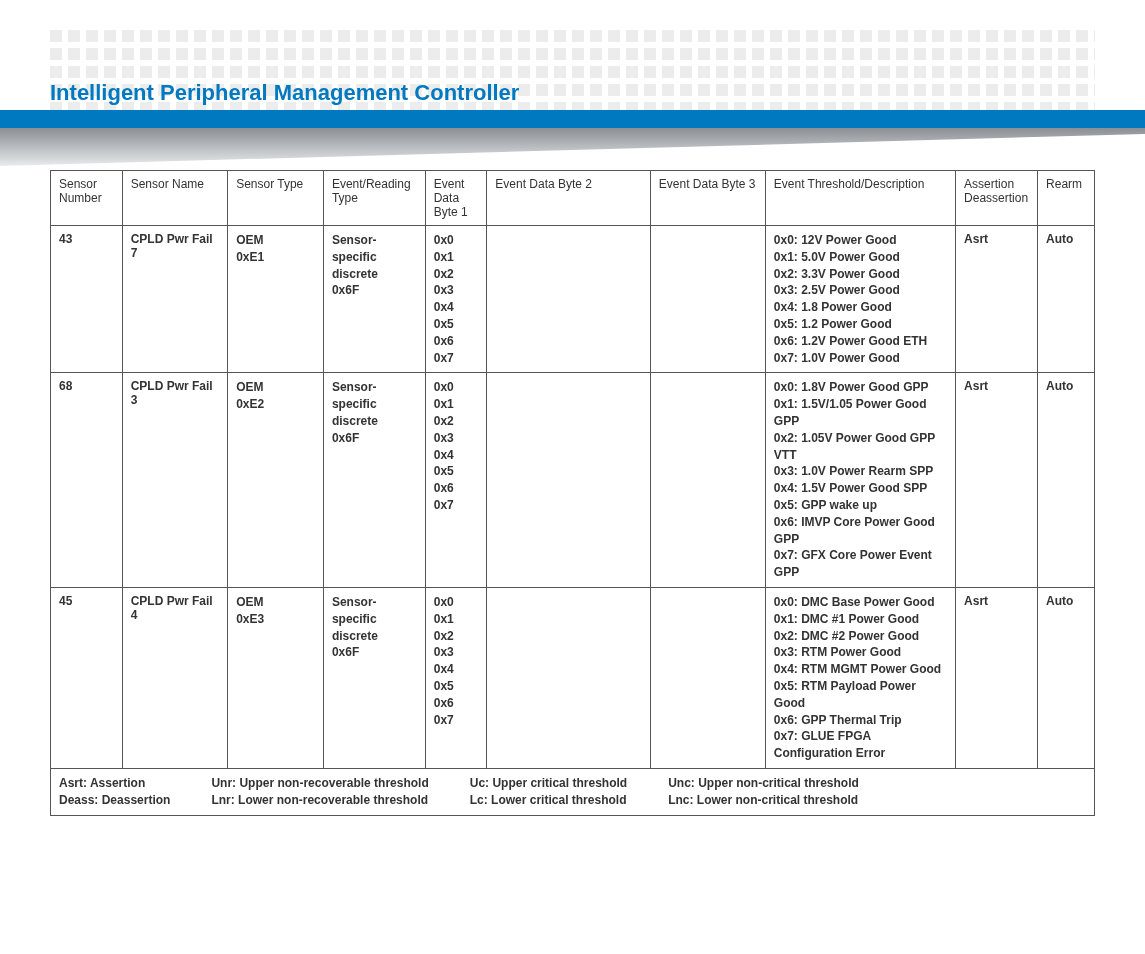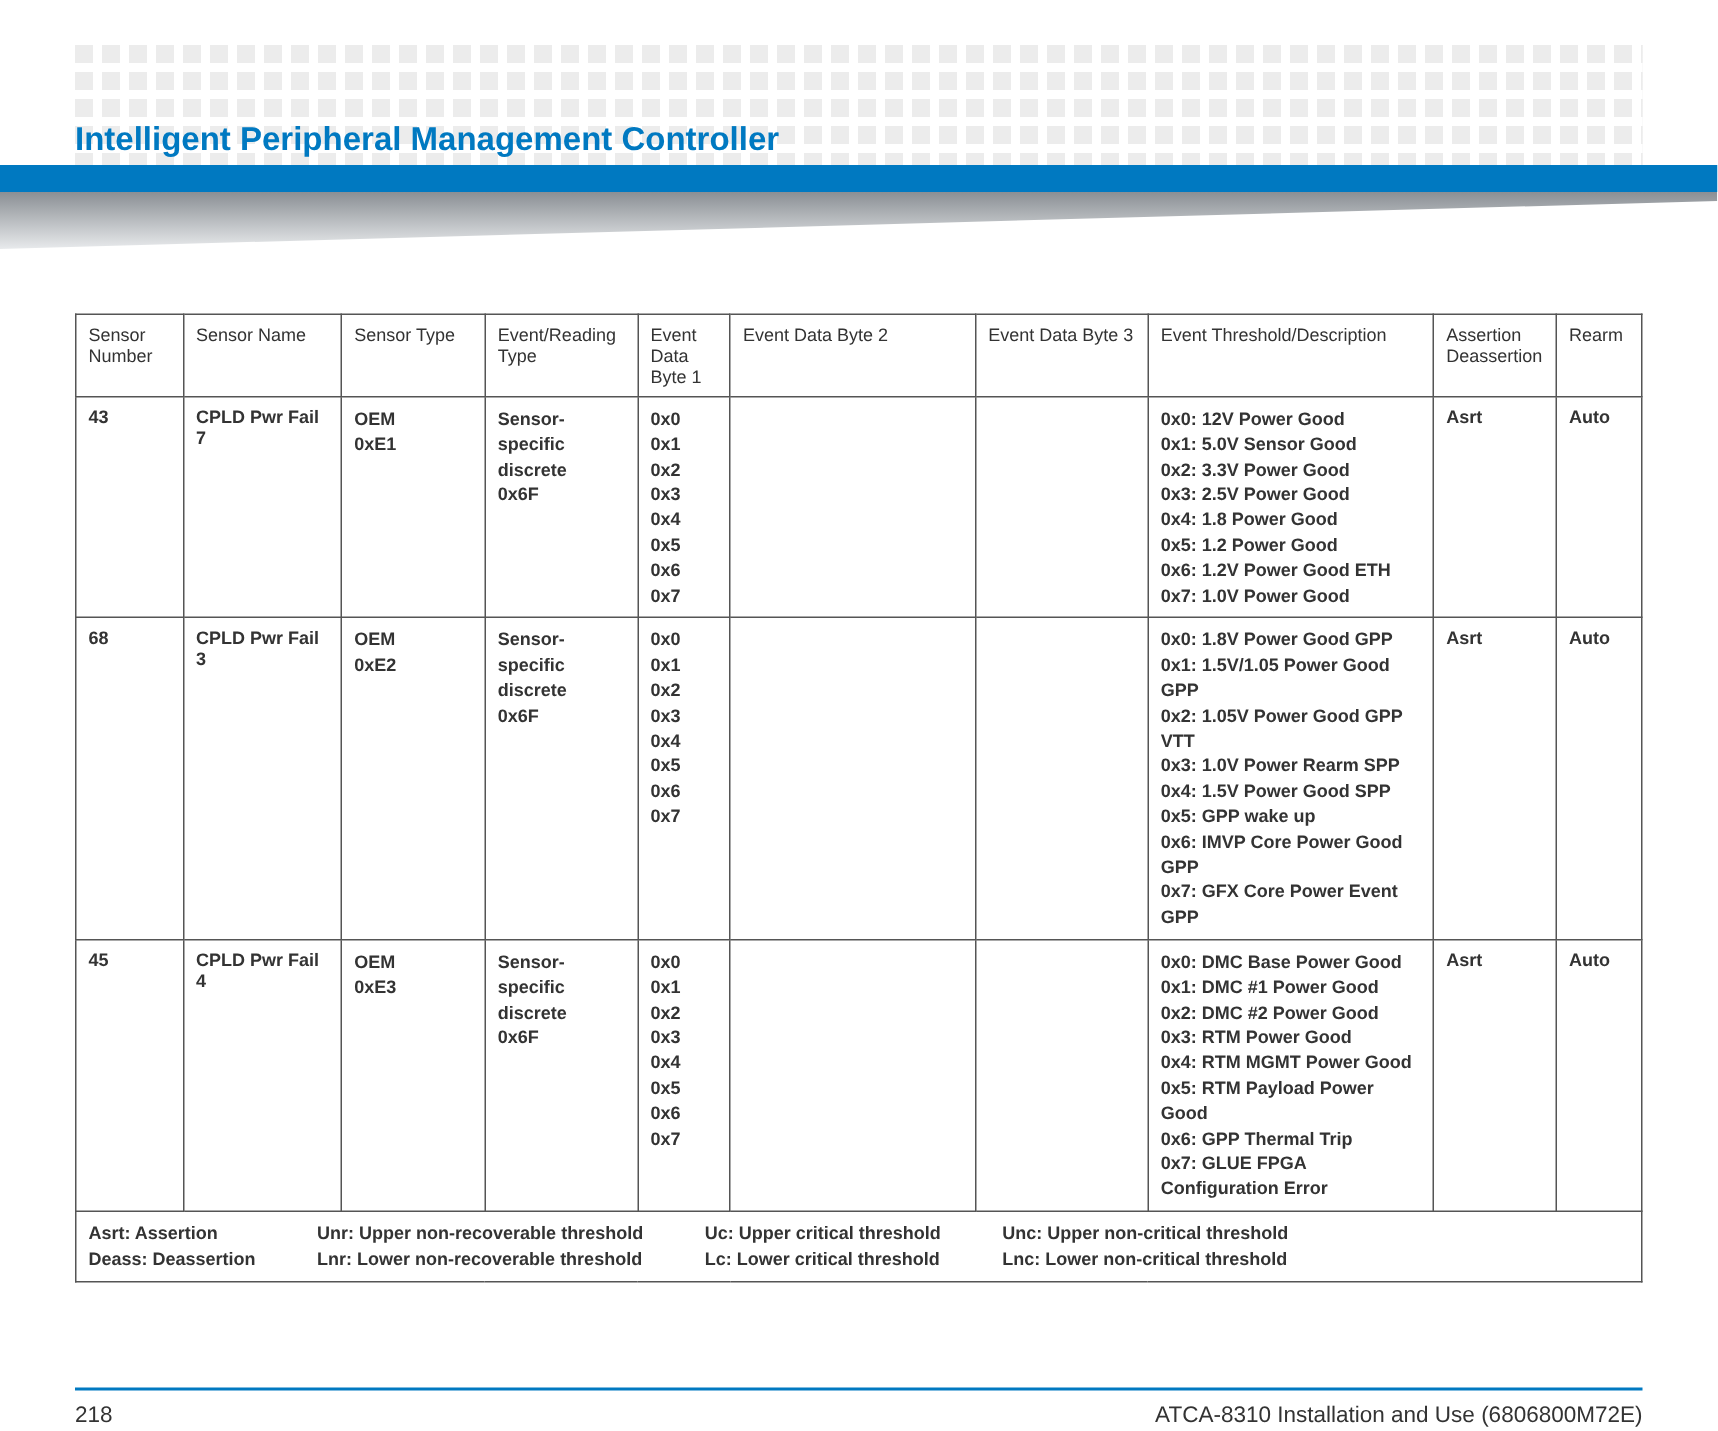--- a/index.html
+++ b/index.html
@@ -70,21 +70,20 @@
     color: #0079c1;
     font-style: italic;
     font-size: 17px;
     margin: 20px 0 10px 0;
   }
   table.sensor-table {
     border-collapse: collapse;
     width: 100%;
     font-size: 12px;
     color: #333;
-    margin-top: 39px;
   }
   table.sensor-table th,
   table.sensor-table td {
     border: 1px solid #555;
     padding: 6px 8px;
     vertical-align: top;
     text-align: left;
     font-weight: bold;
   }
   table.sensor-table th {
@@ -186,21 +185,21 @@
               <div>0x5</div>
               <div>0x6</div>
               <div>0x7</div>
             </div>
           </td>
           <td></td>
           <td></td>
           <td>
             <div class="multiline">
               <div>0x0: 12V Power Good</div>
-              <div>0x1: 5.0V Sensor Good</div>
+              <div>0x1: 5.0V Power Good</div>
               <div>0x2: 3.3V Power Good</div>
               <div>0x3: 2.5V Power Good</div>
               <div>0x4: 1.8 Power Good</div>
               <div>0x5: 1.2 Power Good</div>
               <div>0x6: 1.2V Power Good ETH</div>
               <div>0x7: 1.0V Power Good</div>
             </div>
           </td>
           <td>Asrt</td>
           <td>Auto</td>
@@ -315,18 +314,14 @@
             <div class="legend-col" id="legend-col4">
                 <div>Unc: Upper non-critical threshold</div>
                 <div>Lnc: Lower non-critical threshold</div>
               </div>
           </div>
         </td>
       </tr>
     </tfoot>
   </table>
 
-  <div class="footer">
-    <div class="pageno">218</div>
-    <div class="docid">ATCA-8310 Installation and Use (6806800M72E)</div>
-  </div>
 
 </div>
 
 </body></html>

